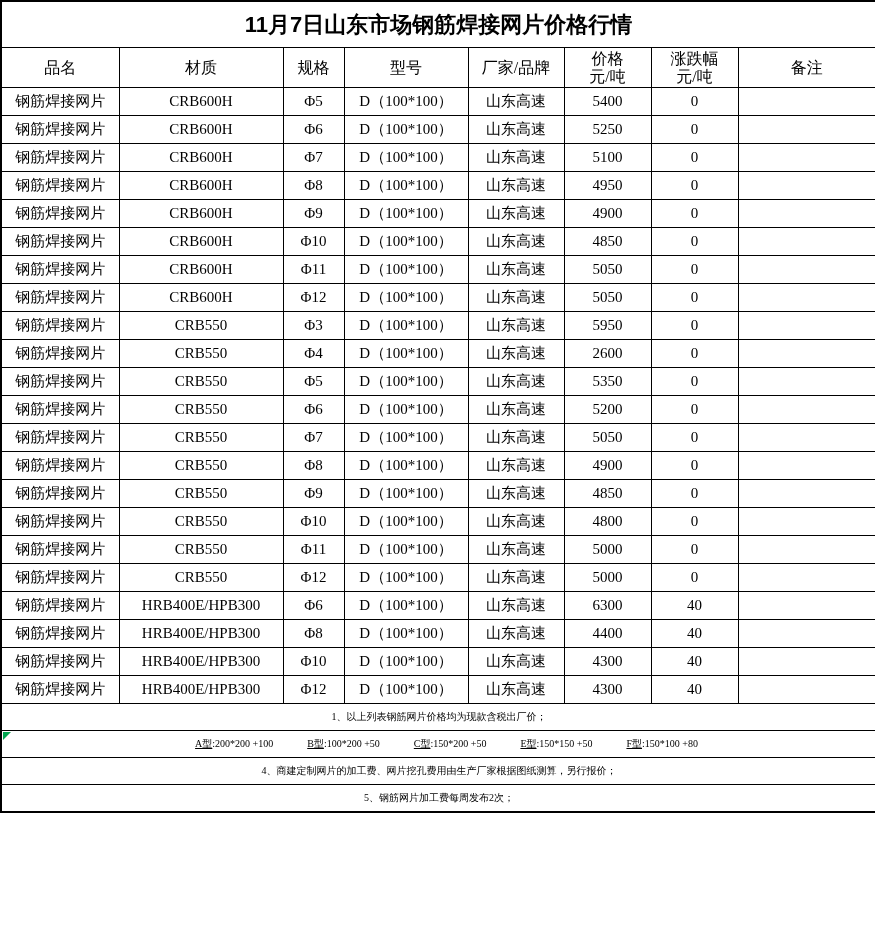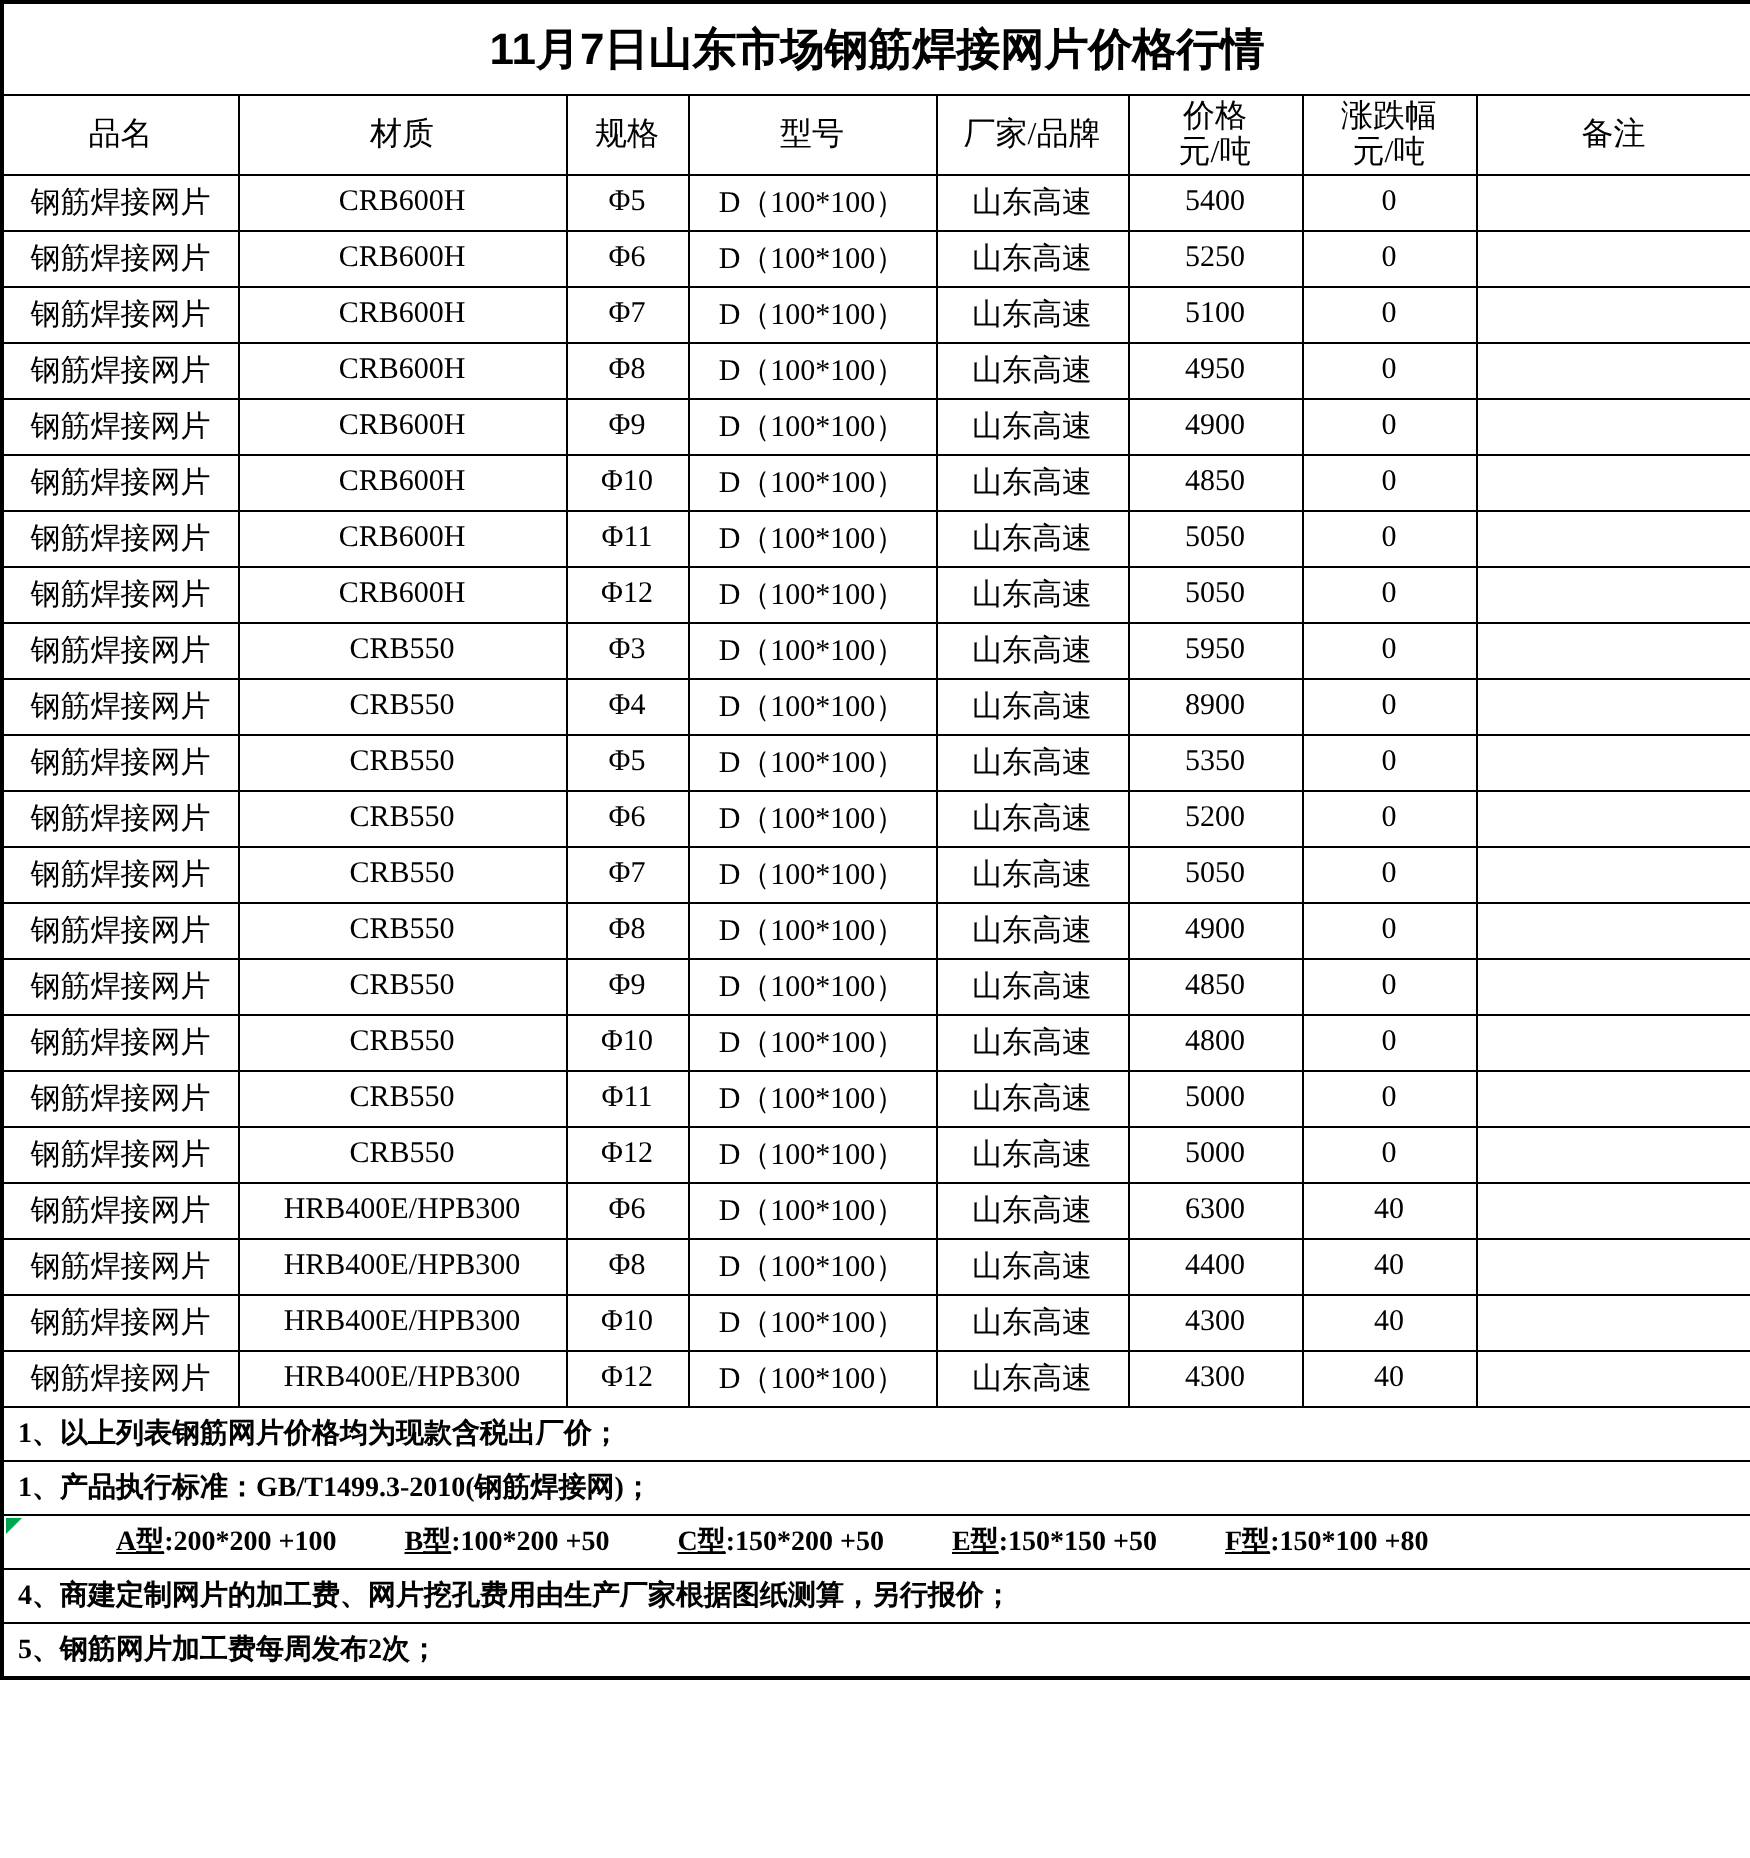--- a/index.html
+++ b/index.html
@@ -32,25 +32,24 @@
     font-size:16px;
     line-height:18px;
     font-weight:normal;
   }
   tbody.data td{
     height:27px;
     font-size:15px;
   }
   tbody.notes td{
     height:26px;
-    font-size:14px;
-    text-align:left;
+    font-size:10px;
+    text-align:center;
     padding:0 6px 0 7px;
     position:relative;
-    font-weight:bold;
   }
   tbody.notes td.fee-row{padding-left:56px;}
   .fee-seg{margin-right:34px;}
   .fee-seg u{text-decoration:underline;}
   .comment-marker{
     position:absolute;left:1px;top:1px;
     width:0;height:0;
     border-top:8px solid #00a54f;
     border-right:8px solid transparent;
   }
@@ -193,21 +192,21 @@
           <td>5950</td>
           <td>0</td>
           <td></td>
         </tr>
         <tr>
           <td>钢筋焊接网片</td>
           <td>CRB550</td>
           <td>Φ4</td>
           <td>D（100*100）</td>
           <td>山东高速</td>
-          <td>8900</td>
+          <td>2600</td>
           <td>0</td>
           <td></td>
         </tr>
         <tr>
           <td>钢筋焊接网片</td>
           <td>CRB550</td>
           <td>Φ5</td>
           <td>D（100*100）</td>
           <td>山东高速</td>
           <td>5350</td>
@@ -321,23 +320,20 @@
           <td>D（100*100）</td>
           <td>山东高速</td>
           <td>4300</td>
           <td>40</td>
           <td></td>
         </tr>
       </tbody>
     <tbody class="notes">
         <tr>
           <td colspan="8">1、以上列表钢筋网片价格均为现款含税出厂价；</td>
-        </tr>
-        <tr>
-          <td colspan="8">1、产品执行标准：GB/T1499.3-2010(钢筋焊接网)；</td>
         </tr>
         <tr>
           <td colspan="8" class="fee-row"><span class="comment-marker"></span><span class="fee-seg"><u>A型</u>:200*200 +100</span><span class="fee-seg"><u>B型</u>:100*200 +50</span><span class="fee-seg"><u>C型</u>:150*200 +50</span><span class="fee-seg"><u>E型</u>:150*150 +50</span><span class="fee-seg"><u>F型</u>:150*100 +80</span></td>
         </tr>
         <tr>
           <td colspan="8">4、商建定制网片的加工费、网片挖孔费用由生产厂家根据图纸测算，另行报价；</td>
         </tr>
         <tr>
           <td colspan="8">5、钢筋网片加工费每周发布2次；</td>
         </tr>

